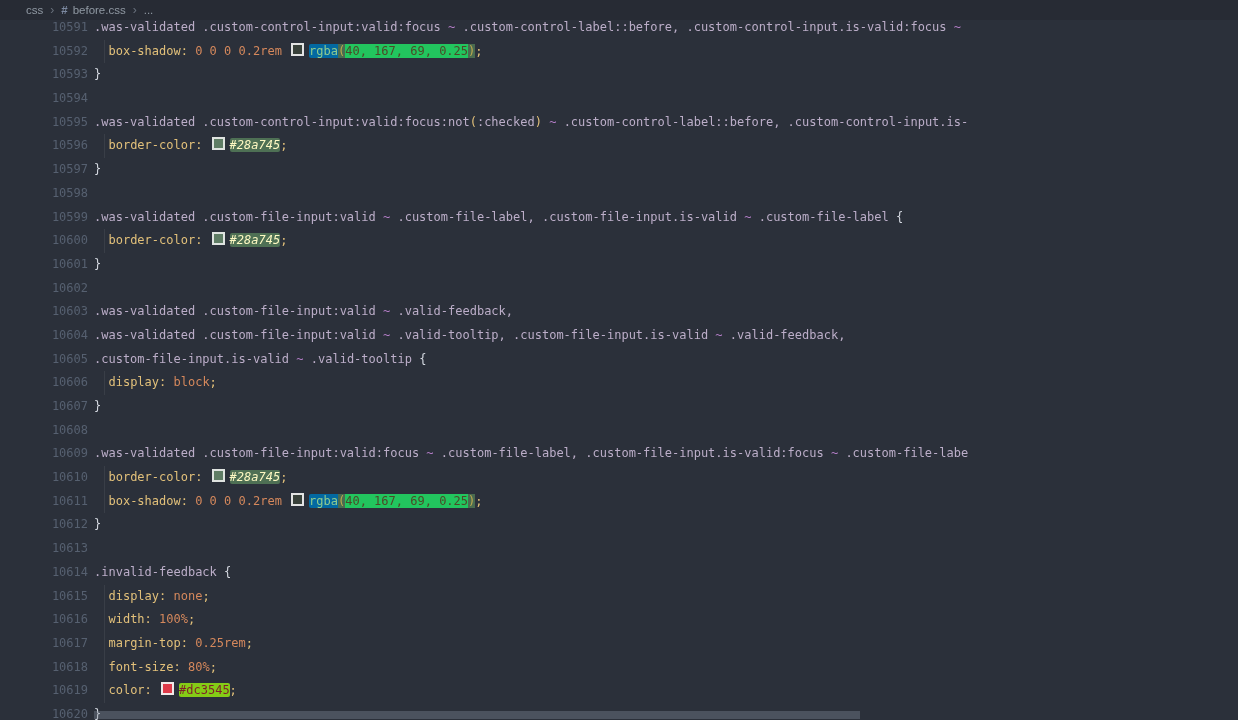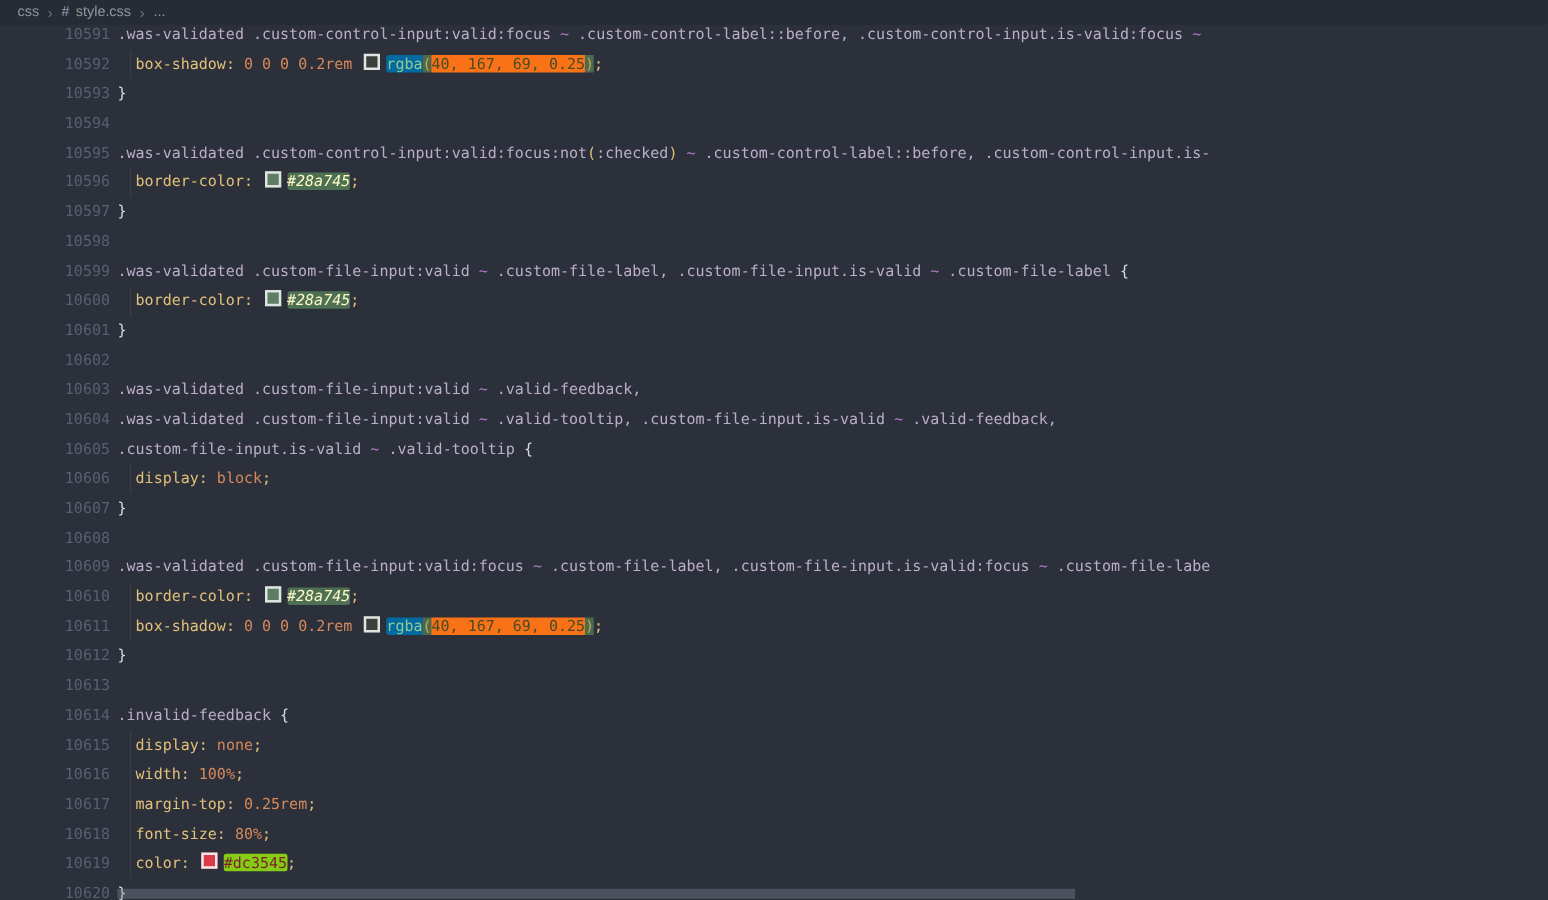--- a/index.html
+++ b/index.html
@@ -23,36 +23,36 @@
   
   .tk-pln{color:#aab2bf;}
   .tk-sel{color:#bcaec9;}
   .tk-tld{color:#b27cc5;}
   .tk-brc{color:#d6dae2;}
   .tk-prp{color:#e2c07a;}
   .tk-pnc{color:#e2c07a;}
   .tk-num{color:#d5885c;}
   .tk-gfn{background:#0369a1;color:#8fcb8f;border-radius:2px 0 0 2px;}
   .tk-gpn{background:#4a6b50;color:#bfa94e;}
-  .tk-gnm{background:#f97316;color:#4c4a28;text-align:center;}
+  .tk-gnm{background:#22c55e;color:#4c4a28;text-align:center;}
   .tk-ghex{background:#4e7054;color:#fef9c3;border-radius:2px;font-style:italic;}
   .tk-rhex{background:#84cc16;color:#7e1f2b;border-radius:2px;}
   
   .sw{
     display:inline-block;width:9px;height:9px;border:2px solid #e3e3e3;
     margin:0 5px 0 2px;vertical-align:-1px;
   }
   .sw-g{background:#5f7d65;border-color:#dfe3e0;}
   .sw-t{background:#39413a;border-color:#e3e3e3;}
   .sw-r{background:#de3a49;border-color:#f0e8e8;}
   
   .breadcrumb{
     position:absolute;top:0;left:0;right:0;height:20px;z-index:10;
     background:#272b34;display:flex;align-items:center;
-    padding-left:14px;gap:7px;
+    padding-left:26px;gap:7px;
     font-family:"Liberation Sans","DejaVu Sans",sans-serif;
     font-size:11.5px;color:#9099a3;
   }
   .crumb{cursor:pointer;}
   .crumb-sep{color:#68707c;font-size:12px;}
   .crumb-icon{color:#7c89a0;font-size:11.5px;font-weight:bold;margin-right:-2px;}
   
   .hscrollbar{
     position:absolute;left:94px;top:711px;width:766px;height:8px;z-index:9;
     background:rgba(130,140,153,0.38);
@@ -61,19 +61,19 @@
 </head>
 <body>
 
 <div class="editor">
   <div class="lines"><div class="line"><span class="ln">10591</span><span class="code"><span class="tk-sel">.was-validated .custom-control-input:valid:focus </span><span class="tk-tld">~</span><span class="tk-sel"> .custom-control-label::before, .custom-control-input.is-valid:focus </span><span class="tk-tld">~</span></span></div><div class="line"><span class="ln">10592</span><span class="code"><span class="guide"></span><span class="tk-pln">  </span><span class="tk-prp">box-shadow</span><span class="tk-pnc">: </span><span class="tk-num">0 0 0 0.2rem </span><span class="sw sw-t"></span><span class="tk-gfn">rgba</span><span class="tk-gpn">(</span><span class="tk-gnm">40, 167, 69, 0.25</span><span class="tk-gpn">)</span><span class="tk-pnc">;</span></span></div><div class="line"><span class="ln">10593</span><span class="code"><span class="tk-brc">}</span></span></div><div class="line"><span class="ln">10594</span><span class="code"></span></div><div class="line"><span class="ln">10595</span><span class="code"><span class="tk-sel">.was-validated .custom-control-input:valid:focus:not</span><span class="tk-pnc">(</span><span class="tk-sel">:checked</span><span class="tk-pnc">)</span><span class="tk-sel"> </span><span class="tk-tld">~</span><span class="tk-sel"> .custom-control-label::before, .custom-control-input.is-</span></span></div><div class="line"><span class="ln">10596</span><span class="code"><span class="guide"></span><span class="tk-pln">  </span><span class="tk-prp">border-color</span><span class="tk-pnc">: </span><span class="sw sw-g"></span><span class="tk-ghex">#28a745</span><span class="tk-pnc">;</span></span></div><div class="line"><span class="ln">10597</span><span class="code"><span class="tk-brc">}</span></span></div><div class="line"><span class="ln">10598</span><span class="code"></span></div><div class="line"><span class="ln">10599</span><span class="code"><span class="tk-sel">.was-validated .custom-file-input:valid </span><span class="tk-tld">~</span><span class="tk-sel"> .custom-file-label, .custom-file-input.is-valid </span><span class="tk-tld">~</span><span class="tk-sel"> .custom-file-label </span><span class="tk-brc">{</span></span></div><div class="line"><span class="ln">10600</span><span class="code"><span class="guide"></span><span class="tk-pln">  </span><span class="tk-prp">border-color</span><span class="tk-pnc">: </span><span class="sw sw-g"></span><span class="tk-ghex">#28a745</span><span class="tk-pnc">;</span></span></div><div class="line"><span class="ln">10601</span><span class="code"><span class="tk-brc">}</span></span></div><div class="line"><span class="ln">10602</span><span class="code"></span></div><div class="line"><span class="ln">10603</span><span class="code"><span class="tk-sel">.was-validated .custom-file-input:valid </span><span class="tk-tld">~</span><span class="tk-sel"> .valid-feedback,</span></span></div><div class="line"><span class="ln">10604</span><span class="code"><span class="tk-sel">.was-validated .custom-file-input:valid </span><span class="tk-tld">~</span><span class="tk-sel"> .valid-tooltip, .custom-file-input.is-valid </span><span class="tk-tld">~</span><span class="tk-sel"> .valid-feedback,</span></span></div><div class="line"><span class="ln">10605</span><span class="code"><span class="tk-sel">.custom-file-input.is-valid </span><span class="tk-tld">~</span><span class="tk-sel"> .valid-tooltip </span><span class="tk-brc">{</span></span></div><div class="line"><span class="ln">10606</span><span class="code"><span class="guide"></span><span class="tk-pln">  </span><span class="tk-prp">display</span><span class="tk-pnc">: </span><span class="tk-num">block</span><span class="tk-pnc">;</span></span></div><div class="line"><span class="ln">10607</span><span class="code"><span class="tk-brc">}</span></span></div><div class="line"><span class="ln">10608</span><span class="code"></span></div><div class="line"><span class="ln">10609</span><span class="code"><span class="tk-sel">.was-validated .custom-file-input:valid:focus </span><span class="tk-tld">~</span><span class="tk-sel"> .custom-file-label, .custom-file-input.is-valid:focus </span><span class="tk-tld">~</span><span class="tk-sel"> .custom-file-labe</span></span></div><div class="line"><span class="ln">10610</span><span class="code"><span class="guide"></span><span class="tk-pln">  </span><span class="tk-prp">border-color</span><span class="tk-pnc">: </span><span class="sw sw-g"></span><span class="tk-ghex">#28a745</span><span class="tk-pnc">;</span></span></div><div class="line"><span class="ln">10611</span><span class="code"><span class="guide"></span><span class="tk-pln">  </span><span class="tk-prp">box-shadow</span><span class="tk-pnc">: </span><span class="tk-num">0 0 0 0.2rem </span><span class="sw sw-t"></span><span class="tk-gfn">rgba</span><span class="tk-gpn">(</span><span class="tk-gnm">40, 167, 69, 0.25</span><span class="tk-gpn">)</span><span class="tk-pnc">;</span></span></div><div class="line"><span class="ln">10612</span><span class="code"><span class="tk-brc">}</span></span></div><div class="line"><span class="ln">10613</span><span class="code"></span></div><div class="line"><span class="ln">10614</span><span class="code"><span class="tk-sel">.invalid-feedback </span><span class="tk-brc">{</span></span></div><div class="line"><span class="ln">10615</span><span class="code"><span class="guide"></span><span class="tk-pln">  </span><span class="tk-prp">display</span><span class="tk-pnc">: </span><span class="tk-num">none</span><span class="tk-pnc">;</span></span></div><div class="line"><span class="ln">10616</span><span class="code"><span class="guide"></span><span class="tk-pln">  </span><span class="tk-prp">width</span><span class="tk-pnc">: </span><span class="tk-num">100%</span><span class="tk-pnc">;</span></span></div><div class="line"><span class="ln">10617</span><span class="code"><span class="guide"></span><span class="tk-pln">  </span><span class="tk-prp">margin-top</span><span class="tk-pnc">: </span><span class="tk-num">0.25rem</span><span class="tk-pnc">;</span></span></div><div class="line"><span class="ln">10618</span><span class="code"><span class="guide"></span><span class="tk-pln">  </span><span class="tk-prp">font-size</span><span class="tk-pnc">: </span><span class="tk-num">80%</span><span class="tk-pnc">;</span></span></div><div class="line"><span class="ln">10619</span><span class="code"><span class="guide"></span><span class="tk-pln">  </span><span class="tk-prp">color</span><span class="tk-pnc">: </span><span class="sw sw-r"></span><span class="tk-rhex">#dc3545</span><span class="tk-pnc">;</span></span></div><div class="line"><span class="ln">10620</span><span class="code"><span class="tk-brc">}</span></span></div></div>
 
   <div class="breadcrumb">
     <span class="crumb">css</span>
     <span class="crumb-sep">›</span>
     <span class="crumb-icon">#</span>
-    <span class="crumb">style.css</span>
+    <span class="crumb">before.css</span>
     <span class="crumb-sep">›</span>
     <span class="crumb">...</span>
   </div>
 
   <div class="hscrollbar"></div>
 </div>
 
 </body></html>

